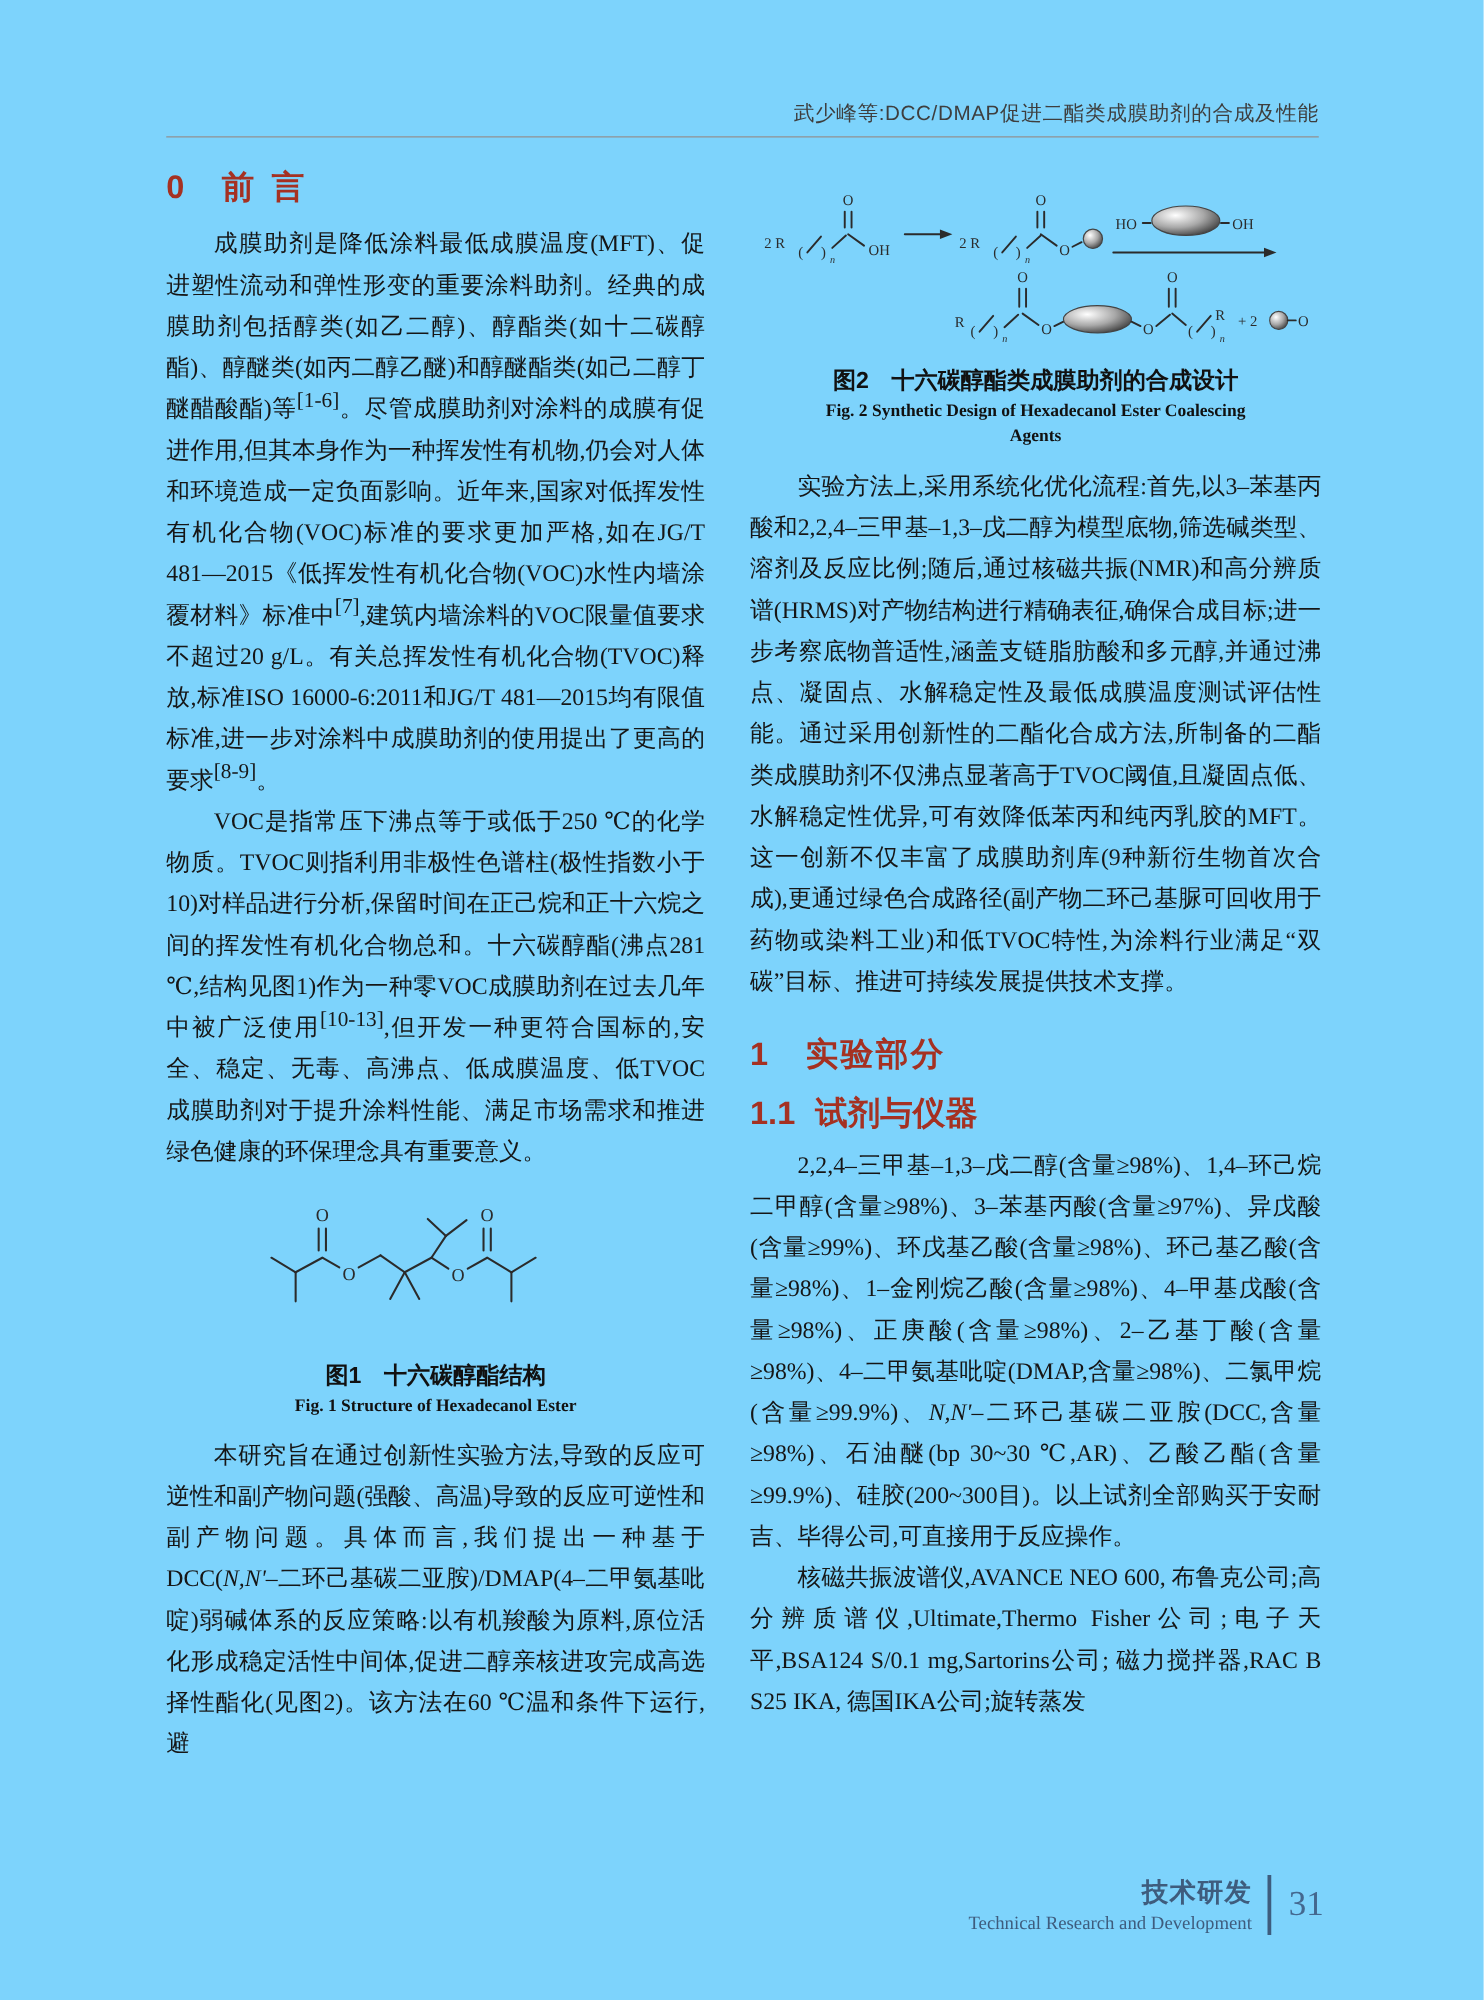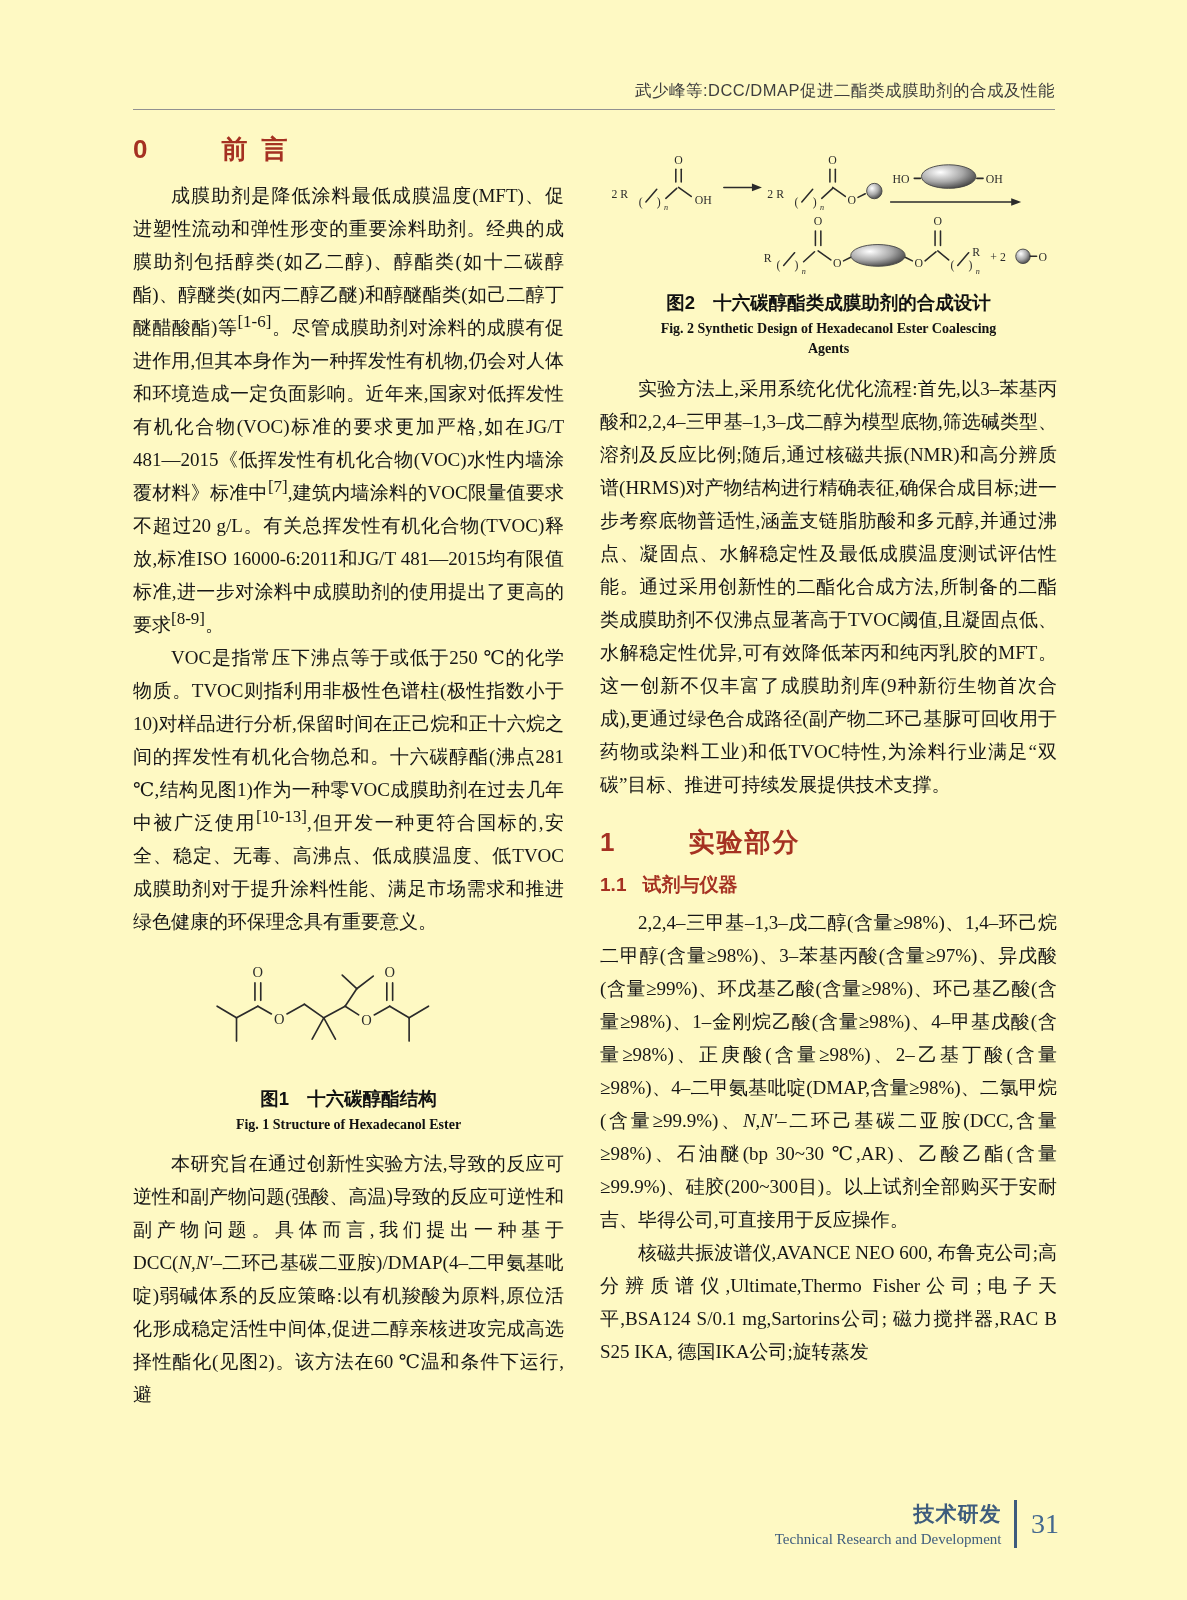--- a/index.html
+++ b/index.html
@@ -1,17 +1,17 @@
 <!DOCTYPE html>
 <html lang="zh"><head>
 <meta charset="utf-8">
 <style>
   html,body{margin:0;padding:0;background:#ffffff;}
   .page{
-    width:1187px;height:1600px;position:relative;background:#fef9c3;
+    width:1187px;height:1600px;position:relative;background:#7dd3fc;
     font-family:"Liberation Serif","DejaVu Serif",serif;color:#161616;
     box-sizing:border-box;overflow:hidden;
   }
   
   .running-head{padding:80px 132px 0 133px;}
   .running-title{
     text-align:right;font-family:"Liberation Sans","DejaVu Sans",sans-serif;
     font-size:16.5px;color:#3e3e3e;letter-spacing:.5px;
   }
   .head-rule{border:none;border-top:1.5px solid #919191;margin:7px 0 0 0;}
@@ -23,26 +23,26 @@
   p.body{margin:0;font-size:19px;line-height:33px;text-align:justify;}
   p.indent{text-indent:2em;}
   sup{font-size:17px;line-height:0;}
   .it{font-style:italic;}
   
   .sec-h1{
     font-family:"Liberation Sans","DejaVu Sans",sans-serif;font-weight:700;
     color:#a53122;font-size:26px;margin:0 0 12px 0;display:flex;align-items:baseline;
   }
   .sec-h1 .sec-num{margin-right:30px;}
-  .sec-h1 .sec-title{letter-spacing:14px;margin-left:44px;}
+  .sec-h1 .sec-title{letter-spacing:14px;}
   .sec-h1.tight .sec-title{letter-spacing:2px;}
   .sec-h1.mt{margin-top:24px;}
   .sec-h2{
     font-family:"Liberation Sans","DejaVu Sans",sans-serif;font-weight:700;
-    color:#a53122;font-size:19px;margin:10px 0 8px 0;display:flex;align-items:baseline;
+    color:#a53122;font-size:26px;margin:10px 0 8px 0;display:flex;align-items:baseline;
   }
   .sec-h2 .sec-num{margin-right:16px;}
   
   figure{margin:10px 0 12px 0;text-align:center;}
   .fig-cap-cn{
     font-family:"Liberation Sans","DejaVu Sans",sans-serif;font-weight:700;
     font-size:18.5px;color:#111;margin-top:6px;
   }
   .fig-cap-cn .cap-gap{display:inline-block;width:18px;}
   .fig-cap-en{

